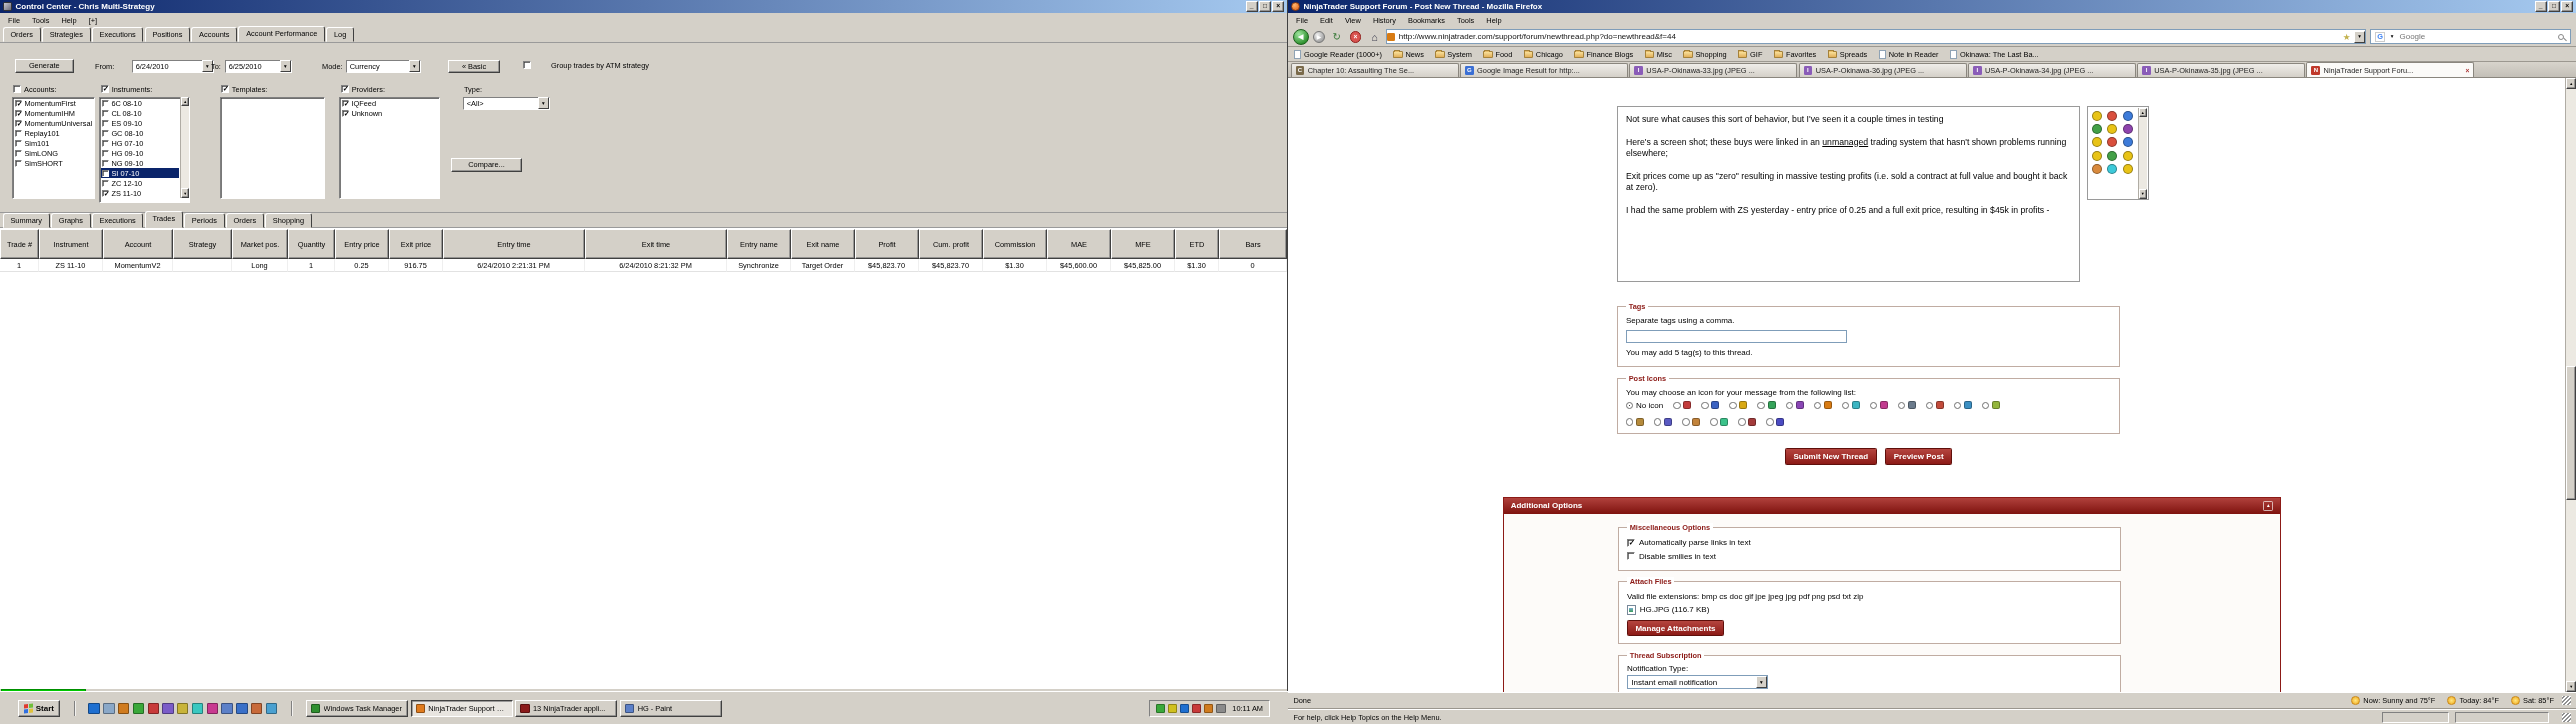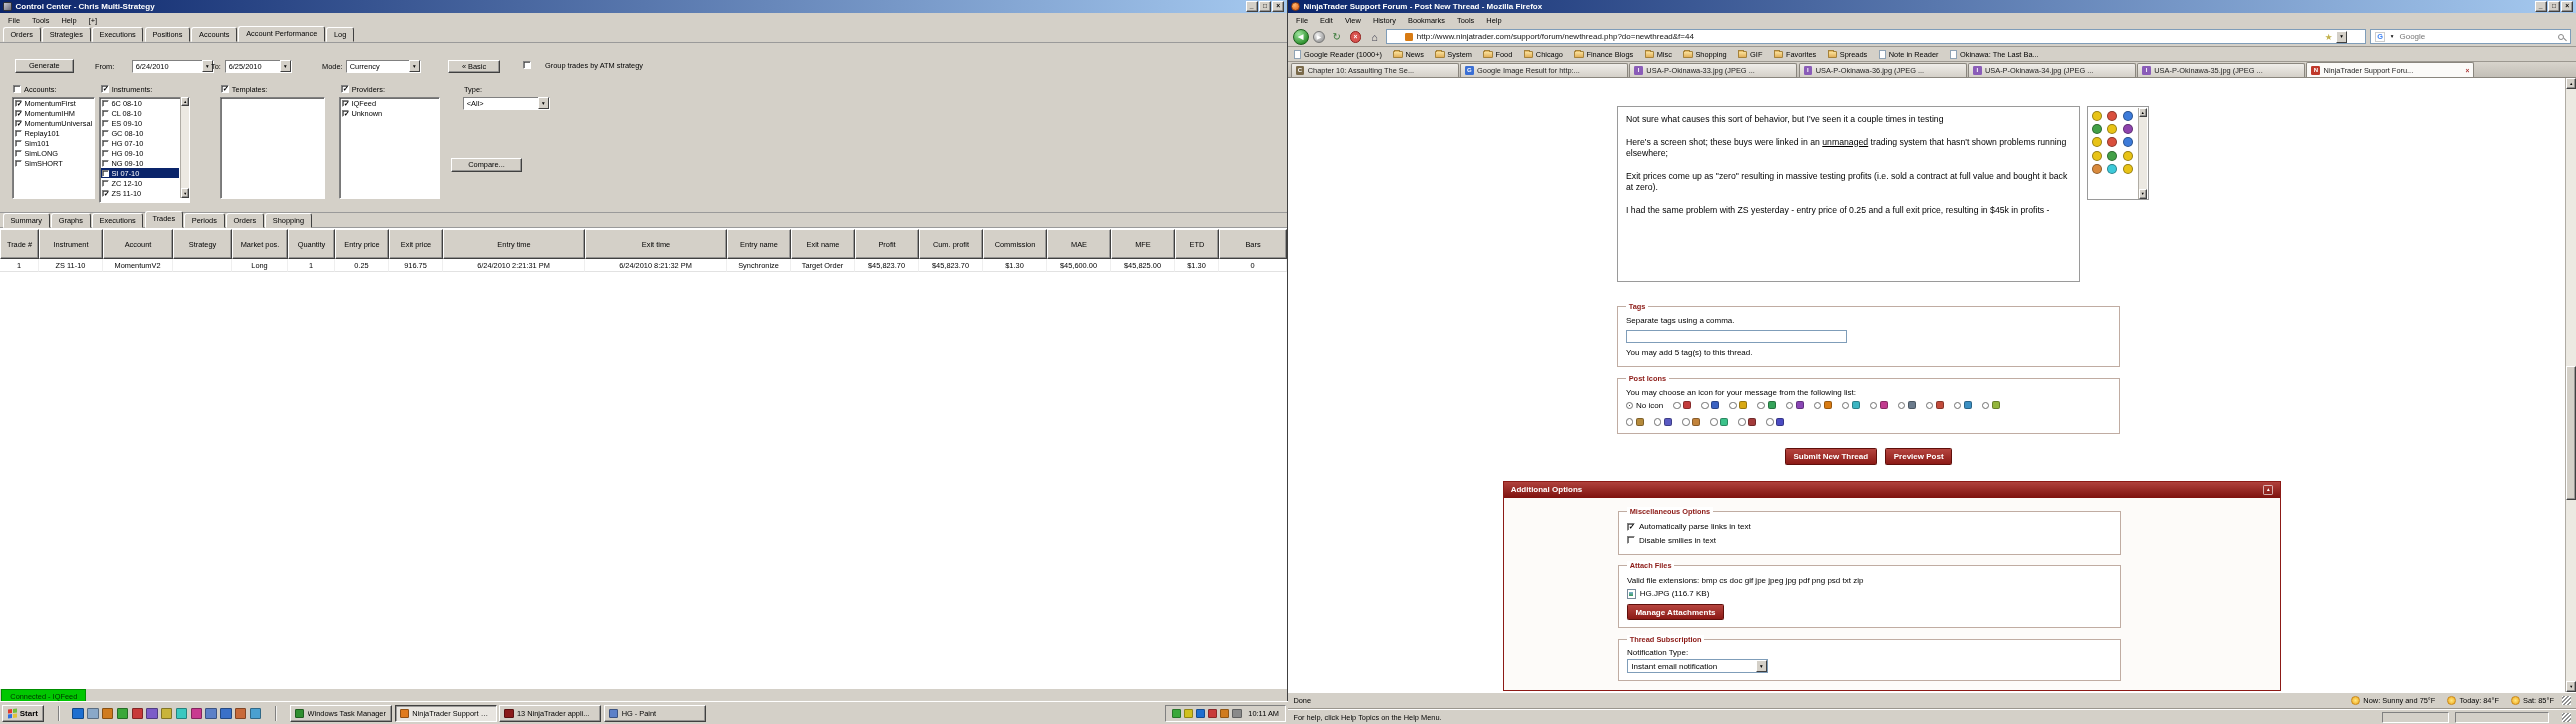--- a/index.html
+++ b/index.html
@@ -34,21 +34,21 @@
 
   
   #cc-window{position:absolute;left:0;top:0;width:1288px;height:703px;display:flex;flex-direction:column;background:#bef264;border-right:0.7px solid #404040}
   .app-ico{width:9.4px;height:9.4px;border-radius:1.3px;background:linear-gradient(135deg,#c8c8d0,#6a6a78);border:0.7px solid #333;flex:none}
   #filter{height:170px;position:relative;background:#d4d0c8;border-bottom:0.7px solid #9a9a9a;flex:none}
   #gen-btn{left:14.8px;top:16px;width:59px;height:14px}
   #from-label{left:95px;top:19.5px}#from-combo{left:132px;top:17px;width:82px}
   #to-label{left:211px;top:19.5px}#to-combo{left:225px;top:17px;width:67px}
   #mode-label{left:322px;top:19.5px}#mode-combo{left:346px;top:17px;width:75px}
   #basic-btn{left:448px;top:17px;width:52px;height:13.4px}
-  #group-cb{position:absolute;left:523px;top:18px;display:flex;align-items:flex-start;gap:14px}
+  #group-cb{position:absolute;left:523px;top:18px;display:flex;align-items:flex-start;gap:20px}
   .colhead{position:absolute;display:flex;align-items:center;gap:2.7px;font-size:7.4px}
   #acc-head{left:13.4px;top:42px}#ins-head{left:101px;top:42px}#tpl-head{left:221px;top:42px}#prov-head{left:341px;top:42px}#type-head{left:464px;top:42px}
   .listbox{position:absolute;overflow:hidden;padding:0.7px}
   #acc-list{left:12px;top:54px;width:83px;height:102px}
   #ins-list{left:99px;top:54px;width:91px;height:106px;padding-right:10px}
   #tpl-list{left:220px;top:54px;width:105px;height:102px}
   #prov-list{left:339px;top:54px;width:101px;height:102px}
   #type-combo{left:463px;top:54px;width:87px}
   #compare-btn{left:451px;top:115px;width:71px;height:14px}
   .litem{height:10px;display:flex;align-items:center;gap:2px;padding:0 1.3px;font-size:7.4px;white-space:nowrap}
@@ -64,21 +64,21 @@
   #trades col:nth-child(1){width:39px}#trades col:nth-child(2){width:64px}#trades col:nth-child(3){width:70px}
   #trades col:nth-child(4){width:59px}#trades col:nth-child(5){width:56px}#trades col:nth-child(6){width:47px}
   #trades col:nth-child(7){width:54px}#trades col:nth-child(8){width:54px}#trades col:nth-child(9){width:142px}
   #trades col:nth-child(10){width:142px}#trades col:nth-child(11){width:64px}#trades col:nth-child(12){width:64px}
   #trades col:nth-child(13){width:64px}#trades col:nth-child(14){width:64px}#trades col:nth-child(15){width:64px}
   #trades col:nth-child(16){width:64px}#trades col:nth-child(17){width:64px}#trades col:nth-child(18){width:44px}
   #cc-status{height:14.8px;background:#d4d0c8;border-top:0.7px solid #fff;display:flex;align-items:center;padding:0 1.3px;flex:none}
   #conn-badge{background:#00c700;color:#003300;font-size:7.4px;padding:1.3px 8px;border:0.7px solid #008f00}
 
   
-  #taskbar{position:absolute;left:0;right:0;bottom:0;height:24px;background:#d4d0c8;border-top:0.7px solid #fff;display:flex;align-items:center;padding:0 2px;gap:12px}
+  #taskbar{position:absolute;left:0;right:0;bottom:0;height:34px;background:#d4d0c8;border-top:0.7px solid #fff;display:flex;align-items:center;padding:0 18px;gap:12px}
   #start-btn{height:17px;padding:0 4.7px;display:flex;align-items:center;gap:3.4px;font-size:8px}
   #flag{display:grid;grid-template-columns:4px 4px;grid-template-rows:4px 4px;gap:0.7px;transform:skewY(-6deg)}
   #flag i:nth-child(1){background:#e03a2f}#flag i:nth-child(2){background:#6fbf3a}#flag i:nth-child(3){background:#2f6fe0}#flag i:nth-child(4){background:#e0c23a}
   .tb-sep{width:0.7px;height:14.8px;background:#808080;box-shadow:0.7px 0 0 #fff;margin:0 2px;flex:none}
   #qlaunch{display:flex;align-items:center;gap:3.4px}
   .ql{width:11.4px;height:11.4px;border-radius:1.3px;border:0.7px solid rgba(0,0,0,.35)}
   #tb-windows{display:flex;align-items:center;gap:2.7px}
   .tbtn{width:102px;height:17px;display:flex;align-items:center;gap:3.4px;padding:0 4px;font-size:7.4px}
   .tbico{width:9.4px;height:9.4px;border-radius:1.3px;flex:none;border:0.7px solid rgba(0,0,0,.35)}
   .tblabel{white-space:nowrap;overflow:hidden;text-overflow:ellipsis}
@@ -90,21 +90,21 @@
   
   #ff-window{position:absolute;left:0;top:0;width:1288px;height:708px;display:flex;flex-direction:column;background:#d4d0c8}
   #ff-ico{width:9.4px;height:9.4px;border-radius:50%;background:radial-gradient(circle at 35% 30%,#ffb66e,#e8762c 70%);border:0.7px solid #8a3d0e;flex:none}
   #navbar{height:20px;display:flex;align-items:center;gap:4px;padding:0 4.7px;border-bottom:0.7px solid #9c9890;background:#d4d0c8;flex:none}
   #back-btn{width:16px;height:16px;border-radius:50%;background:radial-gradient(circle at 35% 30%,#9fe69f,#2c8f2c 75%);border:0.7px solid #1c5f1c;color:#fff;display:flex;align-items:center;justify-content:center;font-size:7.4px;flex:none}
   #fwd-btn{width:12.7px;height:12.7px;border-radius:50%;background:radial-gradient(circle at 35% 30%,#eee,#9c9c9c 80%);border:0.7px solid #777;color:#fff;display:flex;align-items:center;justify-content:center;font-size:6px;flex:none}
   .navico{width:14.8px;height:14.8px;display:flex;align-items:center;justify-content:center;flex:none}
   #refresh-btn{font-size:10px;color:#3a7a3a}
   #stop-btn span{width:11.4px;height:11.4px;border-radius:50%;background:#d9534f;border:0.7px solid #8f1f1c;color:#fff;font-size:6.7px;font-weight:bold;display:flex;align-items:center;justify-content:center}
   #home-btn{font-size:10.7px;color:#445}
-  #urlbar{flex:1;height:14.8px;background:#fff;border:0.7px solid #7f9db9;display:flex;align-items:center;gap:3.4px;padding:0 18px}
+  #urlbar{flex:1;height:14.8px;background:#fff;border:0.7px solid #7f9db9;display:flex;align-items:center;gap:3.4px;padding:0 0}
   #url-fav{width:8.7px;height:8.7px;background:#d87b13;border-radius:1.3px;flex:none}
   #url-input{flex:1;border:none;outline:none;font-size:8px;font-family:inherit;color:#111;background:transparent}
   #url-star{color:#c2b14b;font-size:8.7px;flex:none}
   .minidrop{width:11.4px;height:12.7px;background:#d4d0c8;border:0.7px solid;border-color:#fff #404040 #404040 #fff;font-size:4.7px;display:flex;align-items:center;justify-content:center;flex:none}
   #searchbox{width:201px;height:14.8px;background:#fff;border:0.7px solid #7f9db9;display:flex;align-items:center;gap:3.4px;padding:0 4px;flex:none}
   #g-logo{width:9.4px;height:9.4px;background:#fff;border:0.7px solid #ccc;color:#4285f4;font-weight:bold;font-size:7.4px;line-height:8.7px;text-align:center;flex:none}
   #g-logo::after{content:"G"}
   #search-input{flex:1;border:none;outline:none;font-size:8px;font-family:inherit;background:transparent;color:#888}
   .mag{width:6px;height:6px;border:1.3px solid #888;border-radius:50%;position:relative;flex:none;margin-right:2px}
   .mag::after{content:"";position:absolute;width:4px;height:1.3px;background:#888;transform:rotate(45deg);right:-3.4px;bottom:-1.3px}
@@ -131,21 +131,21 @@
   .smiley{width:10px;height:10px;border-radius:50%;border:0.7px solid rgba(0,0,0,.35)}
   fieldset.vb{margin:20px 0 0 114px;width:503px;border:0.7px solid #c0aca2;background:#fff;padding:4px 8px 6.7px;font-size:8px}
   fieldset.vb legend{color:#8c1a16;font-weight:bold;font-size:7.4px;padding:0 2.7px;background:#fff}
   fieldset.vb .hint{margin:1.3px 0 2.7px}
   #tags-input{width:221px;height:12.7px;border:0.7px solid #7f9db9;font-family:inherit;font-size:8px;padding:0 2px;margin:2px 0 3.4px}
   #icon-wrap{margin-top:4px;display:flex;flex-wrap:wrap;gap:8px 10px;align-items:center;width:389px}
   .pip{display:flex;align-items:center;gap:2.7px}
   .pic{width:8px;height:8px;border-radius:2px;border:0.7px solid rgba(0,0,0,.3)}
   .submit-row{margin:14.8px 0 0 114px;width:503px;text-align:center}
   .frbtn{display:inline-block;background:linear-gradient(#b5453f,#8c1a16);color:#fff;font-weight:bold;font-size:8px;padding:2.7px 7.4px;border:0.7px solid #5f0f0b;border-radius:1.3px;margin:0 3.4px}
-  #addl{margin-top:16px;width:778px;border:0.7px solid #8c1a16;background:#fdfbf9}
+  #addl{margin-top:32px;width:778px;border:0.7px solid #8c1a16;background:#fdfbf9}
   #addl-header,#rules-bar{height:16px;background:linear-gradient(#b0413c,#7e120e);color:#fff;font-weight:bold;font-size:8px;display:flex;align-items:center;padding:0 6.7px}
   .collapse{margin-left:auto;width:10px;height:10px;display:flex;align-items:center;justify-content:center;font-size:4.7px;color:#fff;border:0.7px solid rgba(255,255,255,.65);border-radius:1.3px}
   #addl-body{padding:2.7px 0 9.4px 0}
   #addl-body fieldset.vb{margin-top:6.7px}
   .cbline{display:flex;align-items:center;gap:4px;height:13.4px}
   #attach-row{display:flex;align-items:flex-start;gap:4px;margin:4px 0 5.4px}
   .att{width:8.7px;height:10px;background:#fff;border:0.7px solid #789;position:relative;flex:none}
   .att::after{content:"";position:absolute;left:1.3px;top:2px;right:1.3px;height:4px;background:linear-gradient(#7ab0d0,#3a9a5a)}
   .selbox{width:141px;height:13.4px;background:#fff;border:0.7px solid #7f9db9;display:flex;align-items:center;padding-left:3.4px;font-size:8px;margin-top:2.7px}
   #ff-sb{position:absolute;right:0;top:0;bottom:0;width:10.7px;background:#ece9e2;border-left:0.7px solid #b0aca4}

